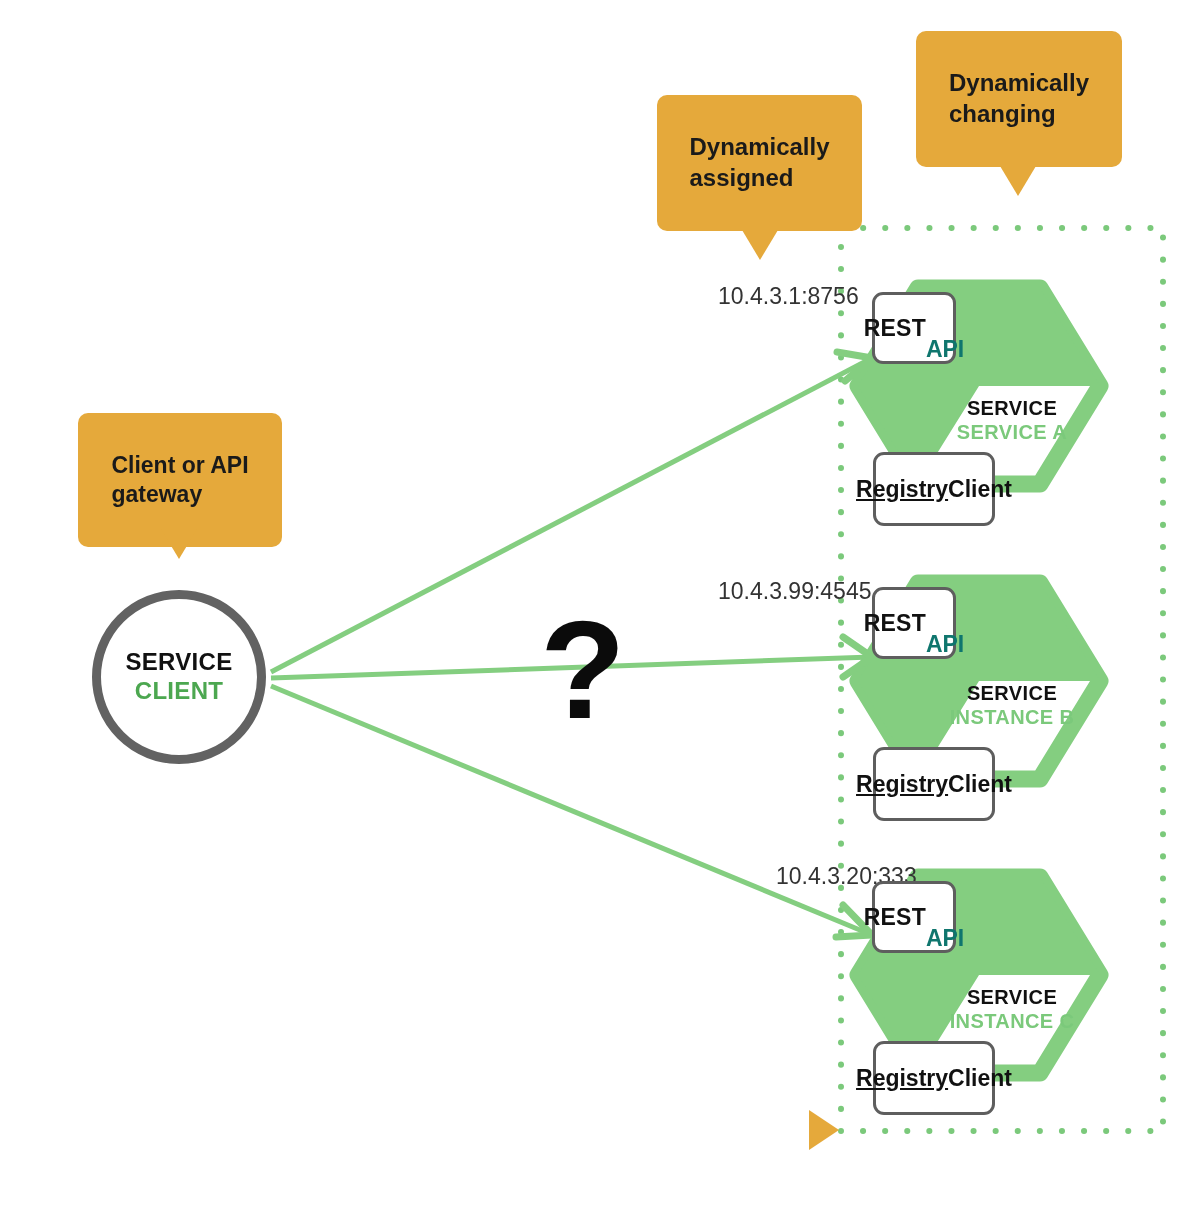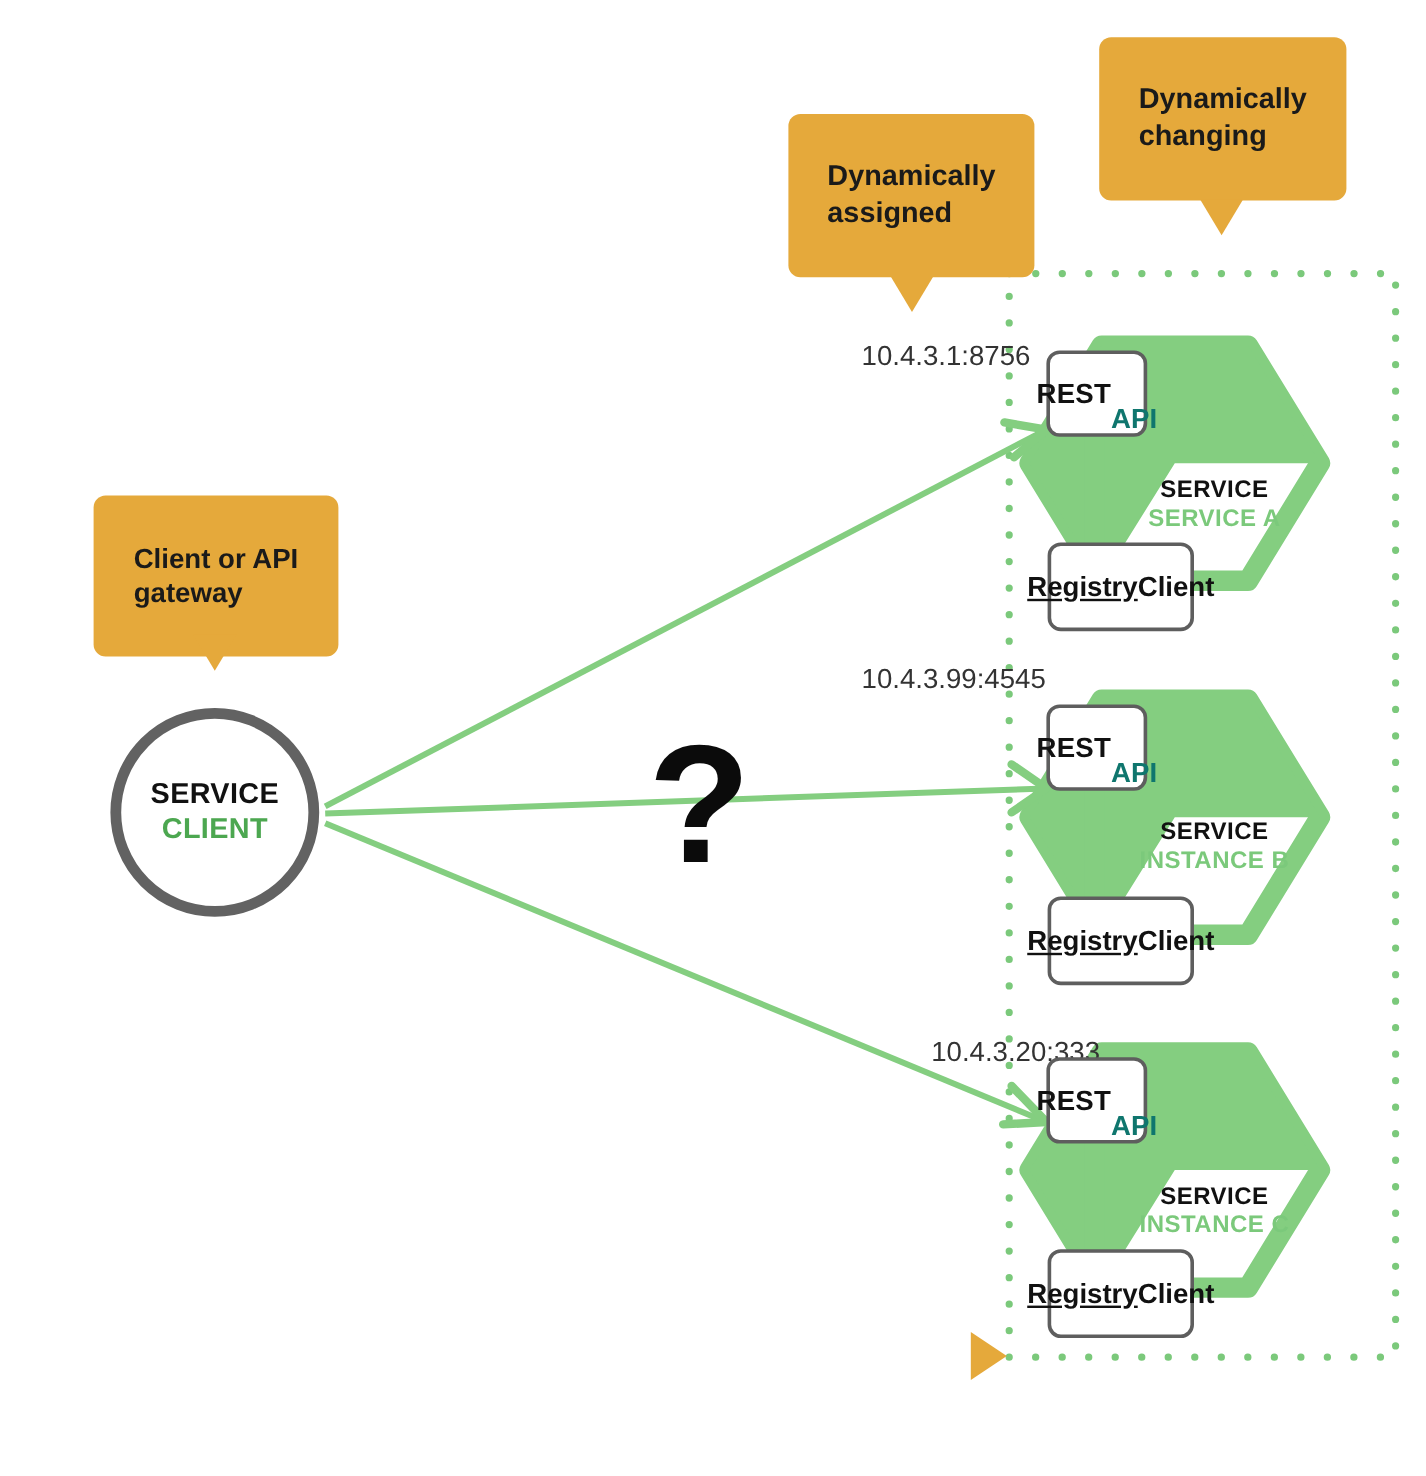--- a/index.html
+++ b/index.html
@@ -186,21 +186,21 @@
   <div class="nodebox reg" style="left:873px;top:452px;width:122px;height:74px;">
     <span class="l1">Registry</span>
     <span class="l2">Client</span>
   </div>
 
   <div class="instlabel" style="left:942px;top:396px;width:140px;">
     <div class="l1">SERVICE</div>
     <div class="l2">SERVICE A</div>
   </div>
 
-  <div class="iplabel" style="left:718px;top:552px;">10.4.3.99:4545</div>
+  <div class="iplabel" style="left:718px;top:578px;">10.4.3.99:4545</div>
 
   <div class="nodebox rest" style="left:872px;top:587px;width:84px;height:72px;">
     <span class="l1">REST</span>
     <span class="l2">API</span>
   </div>
 
   <div class="nodebox reg" style="left:873px;top:747px;width:122px;height:74px;">
     <span class="l1">Registry</span>
     <span class="l2">Client</span>
   </div>

